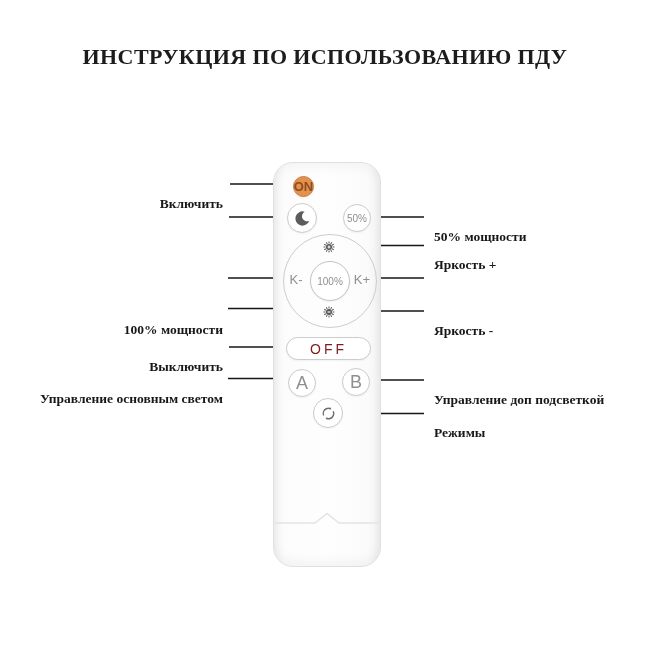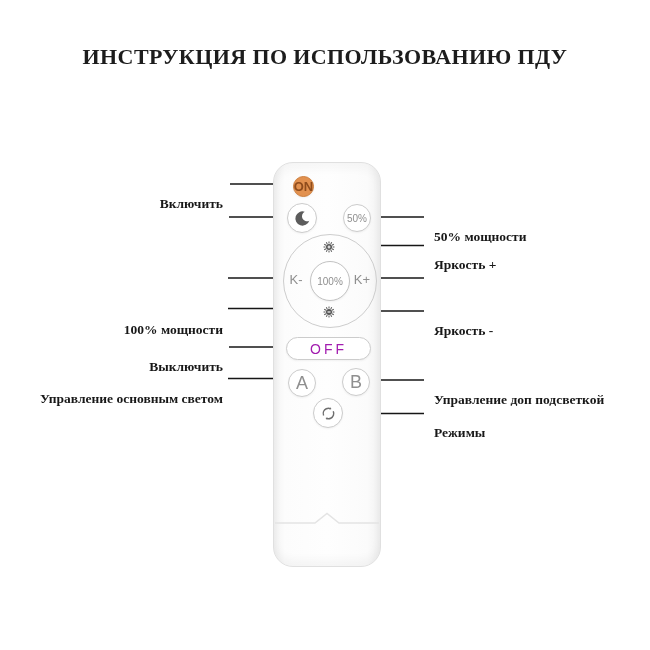--- a/index.html
+++ b/index.html
@@ -41,21 +41,21 @@
     font-size:10px;font-weight:normal;}
   .dial-k{position:absolute;width:26px;height:18px;line-height:18px;text-align:center;
     font-family:"Liberation Sans", sans-serif;font-size:13px;color:#8f8f8f;}
   .k-minus{left:9px;top:108px;}
   .k-plus{left:75px;top:108px;}
   .sun{position:absolute;width:14px;height:14px;}
   .sun-plus{left:48px;top:77px;}
   .sun-minus{left:48px;top:142px;}
   .btn-off{position:absolute;left:12px;top:174px;width:85px;height:23px;border:1px solid #cccccc;
     border-radius:12px;background:#fff;display:flex;align-items:center;justify-content:center;
-    box-sizing:border-box;font-family:"Liberation Sans", sans-serif;font-size:14px;color:#a21caf;
+    box-sizing:border-box;font-family:"Liberation Sans", sans-serif;font-size:14px;color:#7f1d1d;
     letter-spacing:3px;box-shadow:0 1px 2px rgba(0,0,0,.05);}
   .btn-a{left:14px;top:206px;width:28px;height:28px;font-size:18px;}
   .btn-b{left:68px;top:205px;width:28px;height:28px;font-size:18px;}
   .btn-cycle{left:39px;top:235px;width:30px;height:30px;}
   .battery-line{position:absolute;left:0;top:0;width:106px;height:403px;pointer-events:none;}
 </style>
 </head>
 <body>
 
 <div class="stage">

